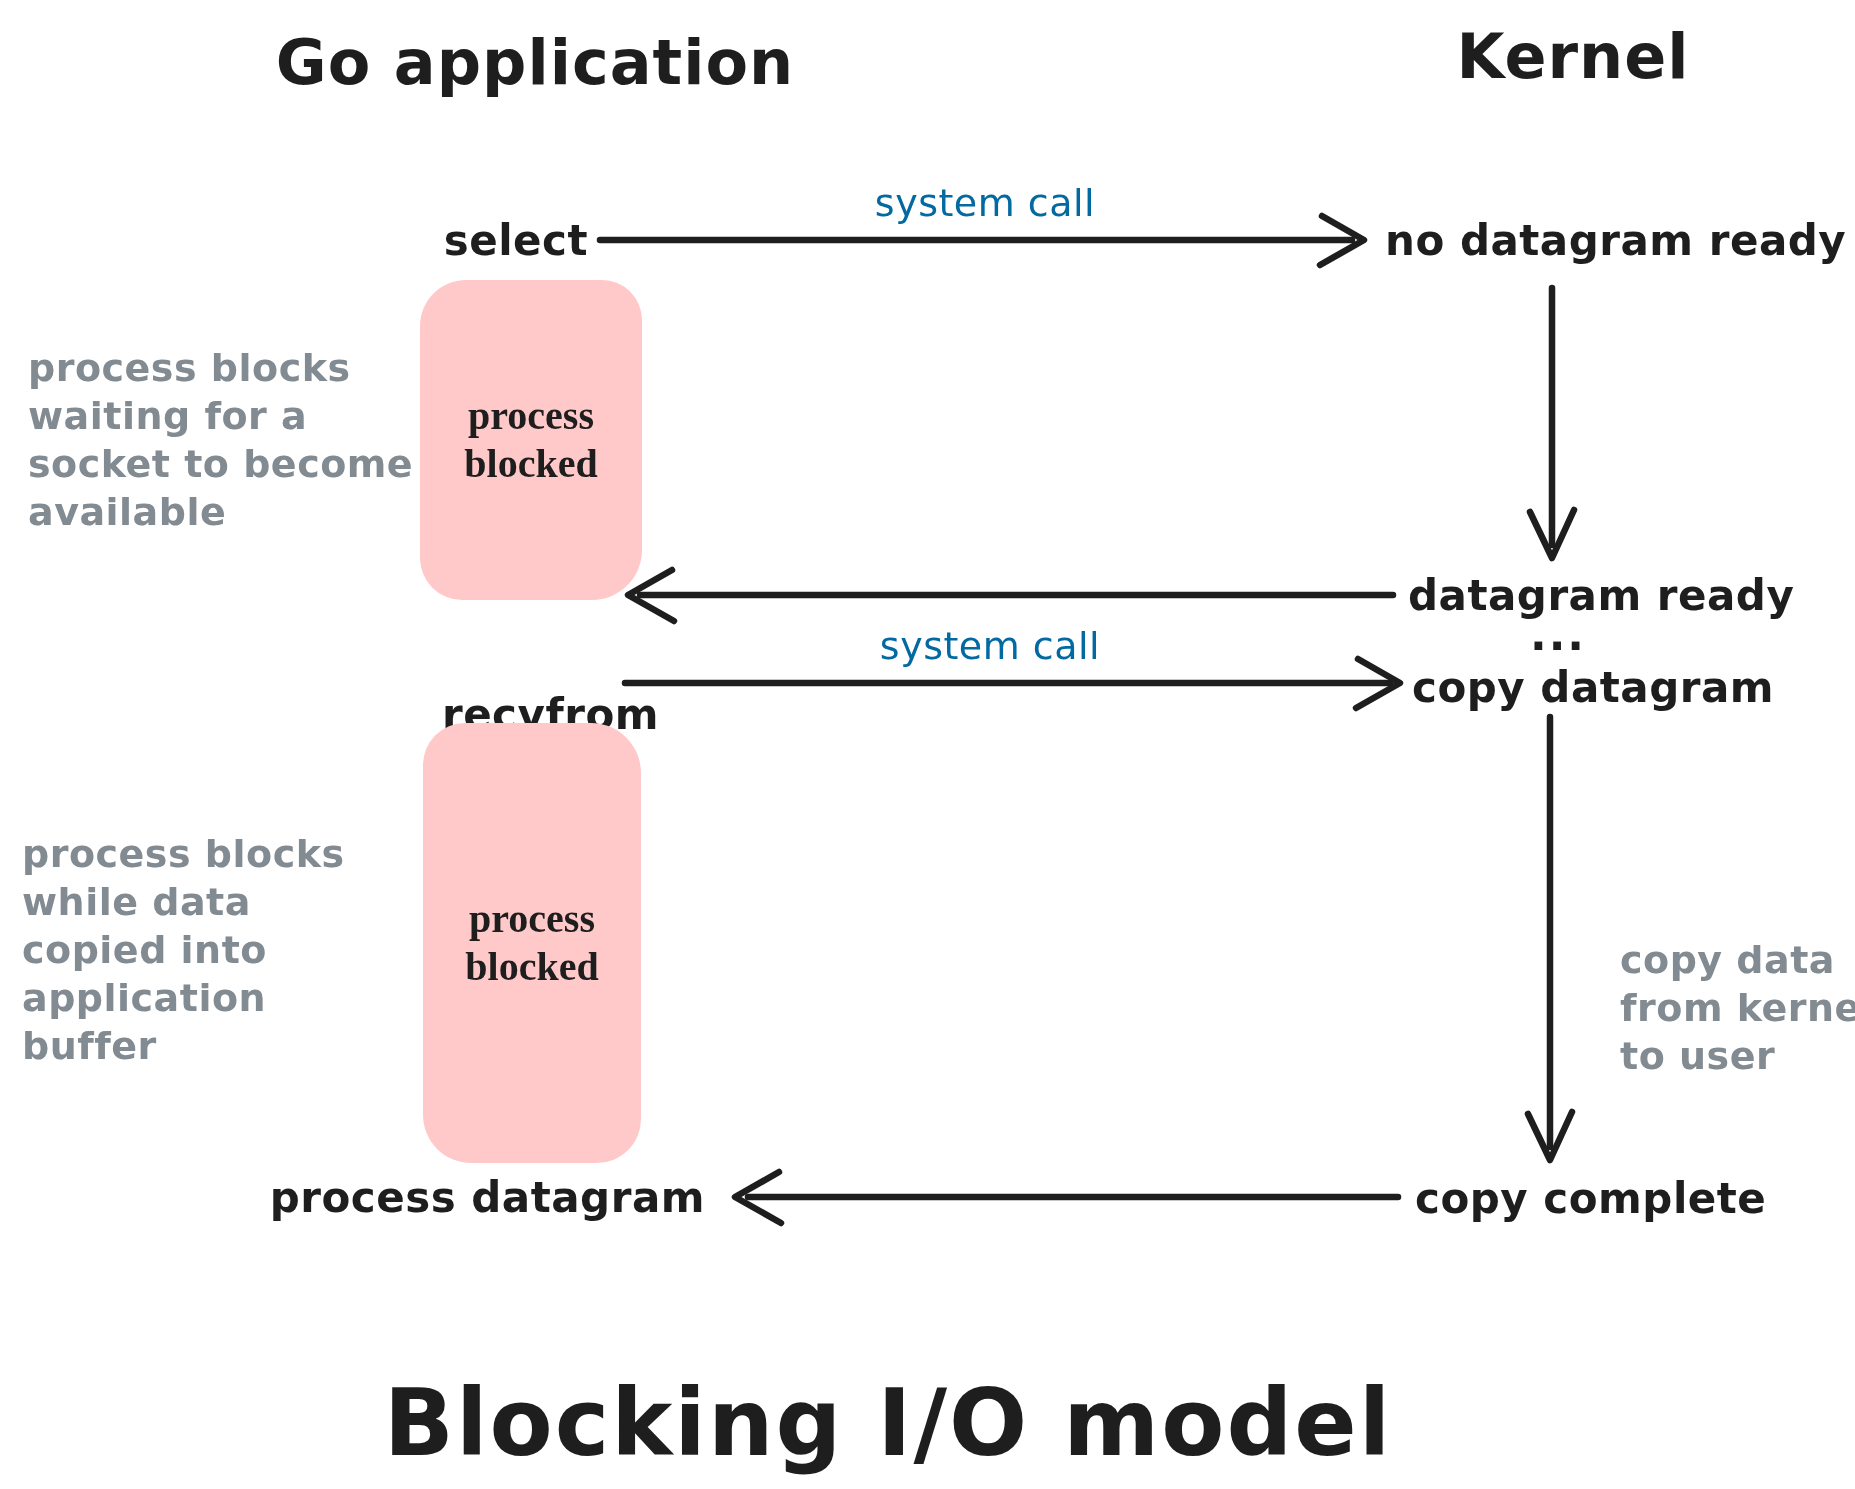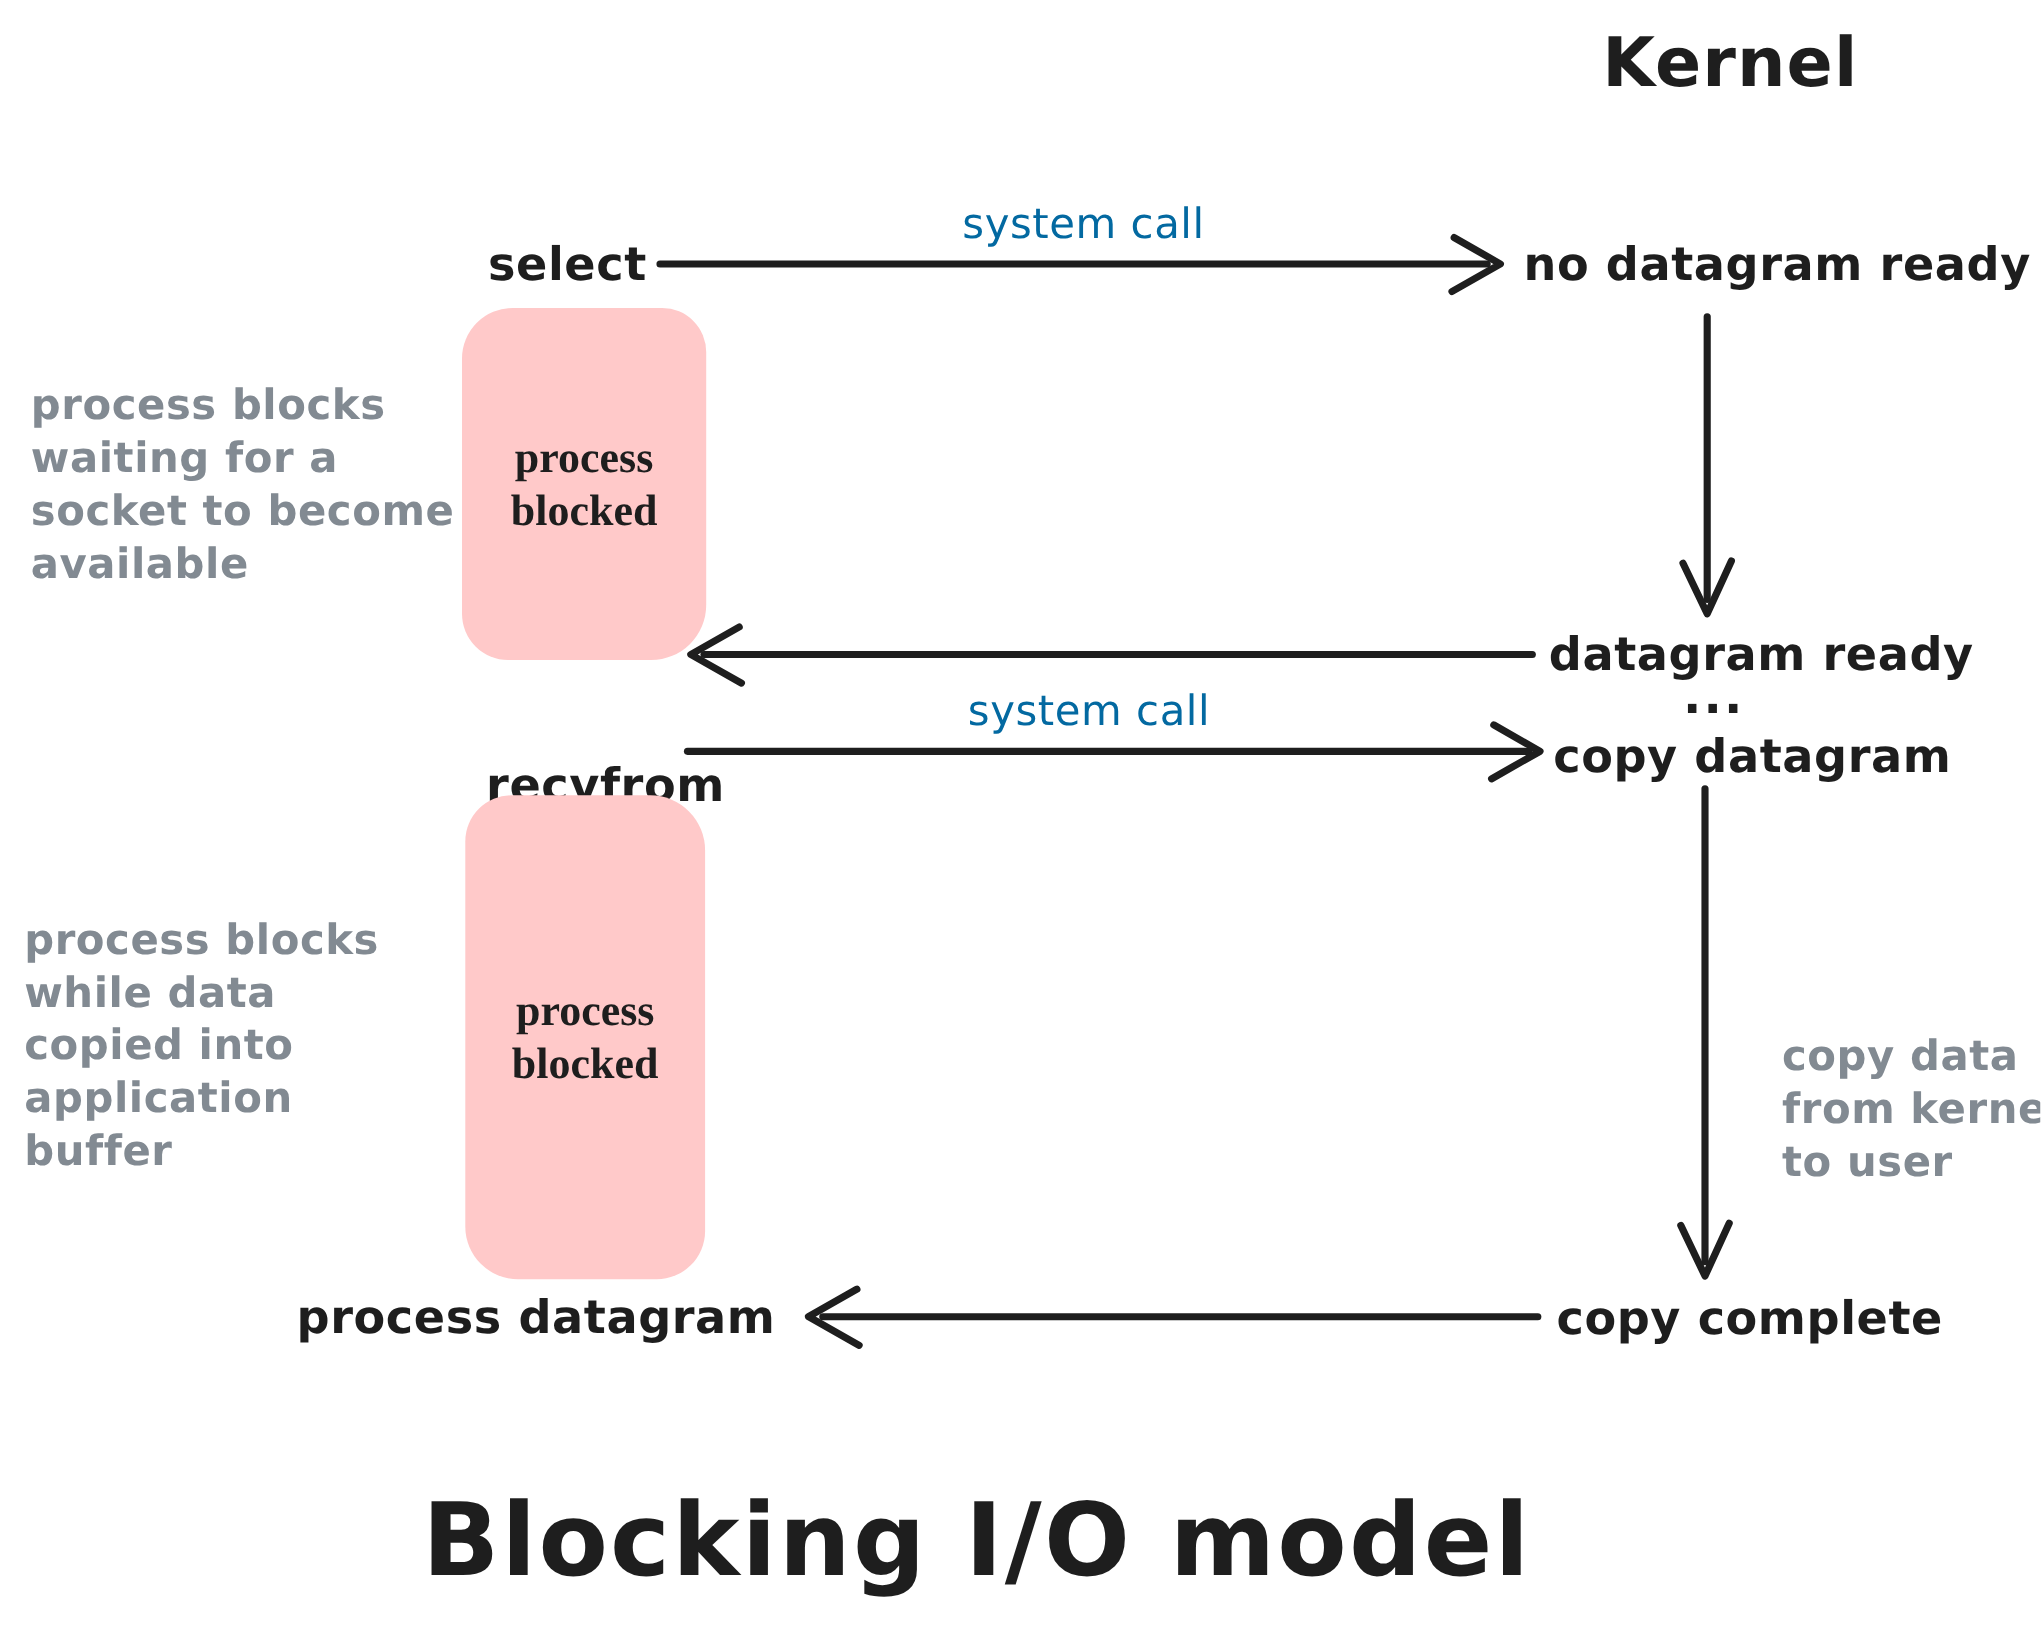--- a/index.html
+++ b/index.html
@@ -65,20 +65,21 @@
     font-size: 44px;
     font-weight: 700;
     letter-spacing: 2px;
     color: #1e1e1e;
   }
   .diagram-title {
     font-size: 92px;
     font-weight: 600;
     letter-spacing: 2px;
     color: #1e1e1e;
+    margin-top: 23px;
   }
   svg.arrow-layer {
     position: absolute;
     left: 0; top: 0;
     width: 1855px; height: 1489px;
     pointer-events: none;
   }
   svg.arrow-layer path {
     fill: none;
     stroke: #1e1e1e;
@@ -106,20 +107,21 @@
     <path d="M625 683 H1390"></path>
     <path d="M1358 659 L1400 683 L1356 708"></path>
 
     <path d="M1550 717 V1147"></path>
     <path d="M1528 1114 L1550 1160 L1572 1112"></path>
 
     <path d="M1398 1197 H748"></path>
     <path d="M779 1172 L735 1197 L781 1223"></path>
   </svg>
 
+  <div class="abs center-x col-header" style="left:535px; top:26px;">Go application</div>
   <div class="abs center-x col-header" style="left:1573px; top:20px;">Kernel</div>
 
   <div class="abs right-y node-label" style="left:588px; top:240px;">select</div>
   <div class="abs center-xy arrow-label" style="left:985px; top:203px;">system call</div>
   <div class="abs center-y node-label" style="left:1385px; top:240px;">no datagram ready</div>
 
   <div class="abs annotation" style="left:28px; top:344px;">
     <div>process blocks</div>
     <div>waiting for a</div>
     <div>socket to become</div>

